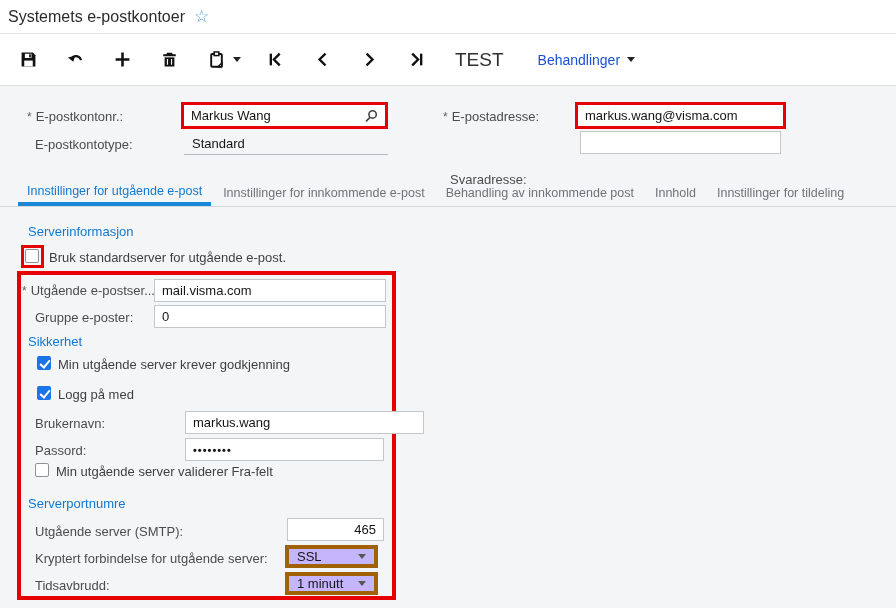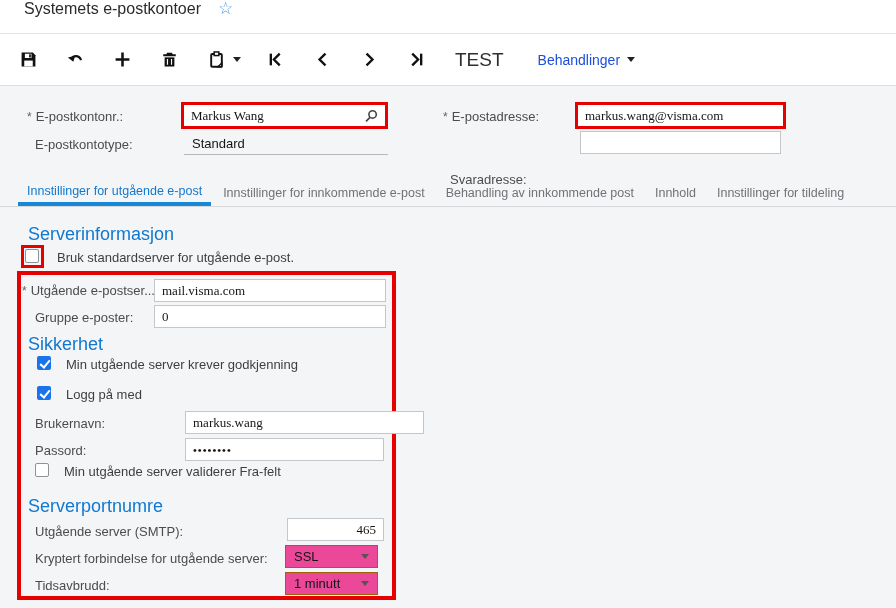--- a/index.html
+++ b/index.html
@@ -1,67 +1,67 @@
 <!DOCTYPE html>
 <html><head>
 <meta charset="utf-8">
 <style>
   html,body{margin:0;padding:0;background:#fff;}
   #app{position:relative;width:896px;height:608px;background:#fff;
        font-family:"Liberation Sans",sans-serif;color:#333;overflow:hidden;}
   
   .hdr{position:absolute;left:0;top:0;right:0;height:33px;background:#fff;
-       border-bottom:1px solid #e3e5e7;display:flex;padding-left:24px;gap:8px;}
+       border-bottom:1px solid #e3e5e7;display:flex;align-items:center;padding-left:8px;}
   .hdr .ttl{font-size:16px;color:#2b2b2b;}
   .hdr .star{color:#4f9ce8;font-size:17px;margin-left:9px;line-height:1;}
   
   .tbar{position:absolute;left:0;top:34px;right:0;height:51px;background:#fff;
         border-bottom:1px solid #dcdee0;display:flex;align-items:center;padding-left:20px;}
   .tbtn{width:17px;height:17px;margin-right:30px;display:flex;align-items:center;
         justify-content:center;cursor:pointer;flex:none;}
   .tbtn svg{display:block;}
   .caret{width:0;height:0;border-left:4px solid transparent;border-right:4px solid transparent;
          border-top:5px solid #222;display:inline-block;}
   .tclip{margin-right:8px;}
   .tcaret{margin-right:26px;}
   .ttext{font-size:19px;color:#2f2f2f;margin-right:34px;cursor:pointer;white-space:nowrap;}
   .tmenu{display:flex;align-items:center;gap:7px;cursor:pointer;}
   
   .content{position:absolute;left:0;top:86px;right:0;bottom:0;background:#f4f5f7;}
   .lbl{position:absolute;font-size:13px;color:#4c4c4c;white-space:nowrap;}
   .req{color:#636363;margin-right:4px;font-size:12px;}
   .inp{position:absolute;background:#fff;border:1px solid #c4c7ca;height:23px;
        box-sizing:border-box;display:flex;align-items:center;padding:0 7px;
-       font-size:13px;color:#141414;font-family:Liberation Serif, serif;}
+       font-size:13px;color:#141414;}
   .redbox{border:3px solid #e60000;height:27px;}
   .ro{position:absolute;border-bottom:1px solid #b6b9bb;height:22px;box-sizing:border-box;
       font-size:13px;color:#141414;padding-left:8px;display:flex;align-items:center;}
   .mag{margin-left:auto;flex:none;}
   
   .tabs{position:absolute;left:0;top:179px;right:0;height:27px;border-bottom:1px solid #d6d8da;
         display:flex;padding-left:18px;box-sizing:content-box;}
   .tab{display:flex;align-items:center;height:27px;box-sizing:border-box;padding:0 9px;
        margin-right:3px;font-size:12.5px;color:#6f7377;white-space:nowrap;cursor:pointer;}
   .tab.active{color:#1178d0;border-bottom:4px solid #1788d8;}
-  .sect{position:absolute;font-size:18px;color:#1178d0;white-space:nowrap;}
+  .sect{position:absolute;font-size:13px;color:#1178d0;white-space:nowrap;}
   
   .cb{width:14px;height:14px;box-sizing:border-box;background:#fff;border:1px solid #8f9295;
       border-radius:2px;position:absolute;cursor:pointer;}
   .cb.checked{background:#1a73e8;border:none;}
   .cb.checked::after{content:"";position:absolute;left:5px;top:2px;width:4px;height:8px;
       border:solid #fff;border-width:0 2px 2px 0;transform:rotate(40deg);}
   .redcb{position:absolute;left:21px;top:245px;width:23px;height:23px;border:3px solid #e60000;
          box-sizing:border-box;}
   .redcb .cb{left:1px;top:1px;}
-  .cblbl{position:absolute;font-size:13px;color:#3f3f3f;white-space:nowrap;margin-left:8px;}
+  .cblbl{position:absolute;font-size:13px;color:#3f3f3f;white-space:nowrap;}
   
   .redpanel{position:absolute;left:17px;top:271px;width:379px;height:329px;
             border:4px solid #e60000;box-sizing:border-box;pointer-events:none;}
   
-  .dd{position:absolute;background:#ec4899;border:1px solid #a16207;height:23px;box-sizing:border-box;
+  .dd{position:absolute;background:#c4b5fd;border:4px solid #a16207;height:23px;box-sizing:border-box;
       display:flex;align-items:center;justify-content:space-between;padding:0 8px;
       font-size:13px;color:#141414;cursor:pointer;}
   .dd .caret{border-top-color:#555;}
   .num{justify-content:flex-end;}
   .pwd{font-size:11px;letter-spacing:1px;font-weight:bold;}
 </style>
 </head>
 <body>
 
 <div id="app">

